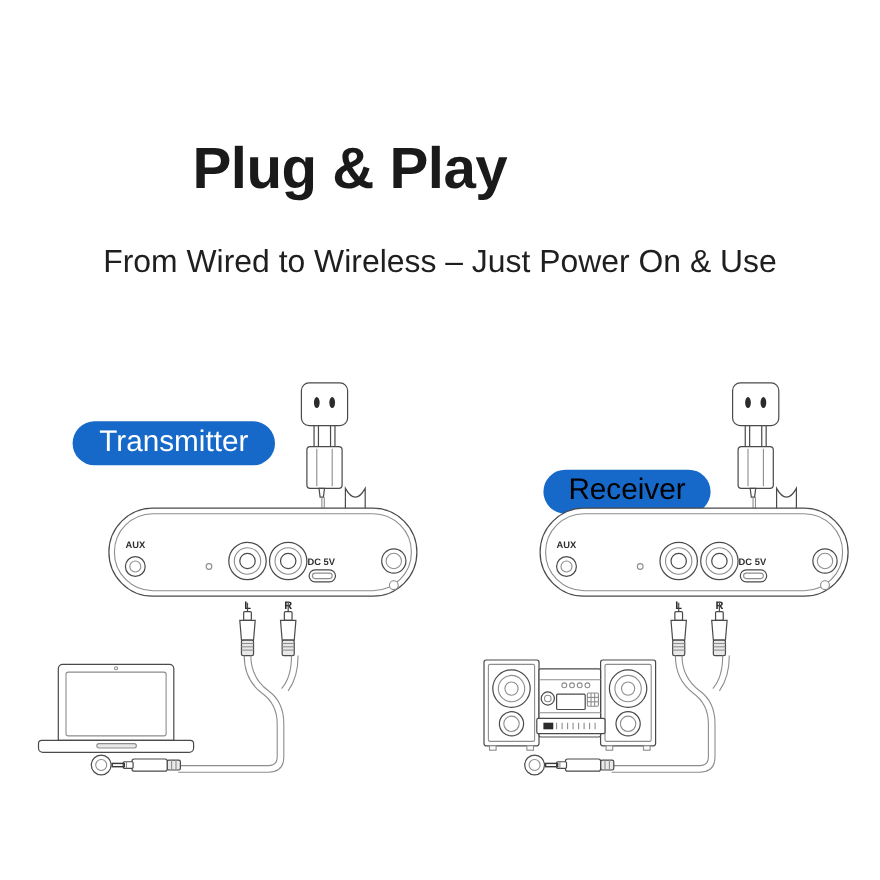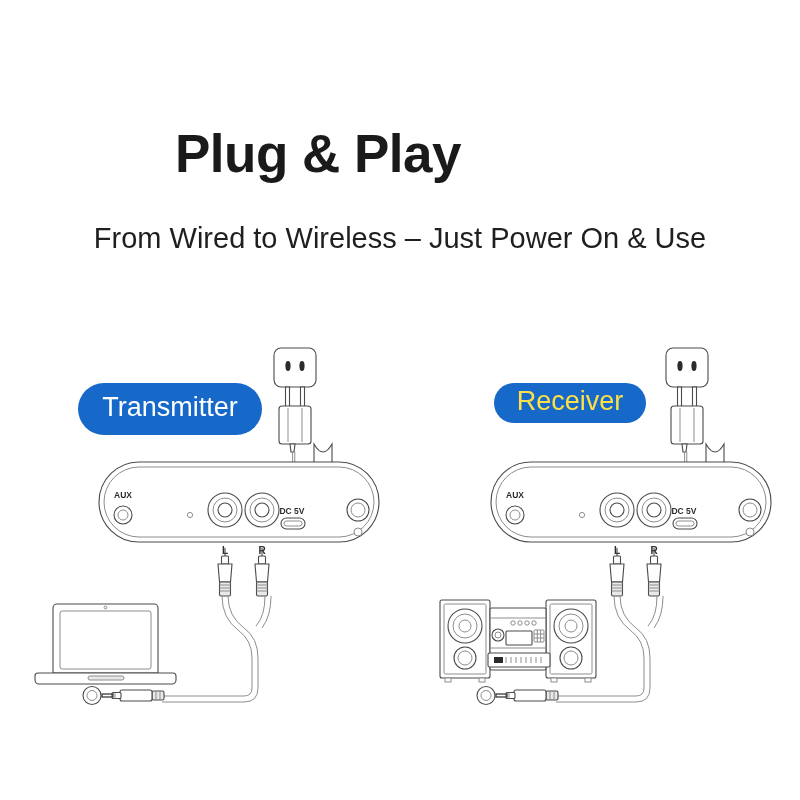--- a/index.html
+++ b/index.html
@@ -51,24 +51,24 @@
     justify-content: center;
     color: #ffffff;
     font-size: 27px;
     font-weight: 400;
     border-radius: 999px;
     padding: 2px 16px 5px 16px;
     box-sizing: border-box;
     white-space: nowrap;
   }
   #badge-transmitter {
-    left: 78px;
+    left: 66px;
     top: 383px;
     width: 184px;
-    height: 52px;
+    height: 40px;
   }
   #badge-receiver {
     left: 494px;
     top: 383px;
     width: 152px;
     height: 40px;
   }
 
   
   .pane {
@@ -108,21 +108,21 @@
 <div id="page" style="background: rgb(255, 255, 255);">
 
   <div id="title" style="color: rgb(26, 26, 26);">Plug &amp; Play</div>
 
   <div id="subtitle">From Wired to Wireless – Just Power On &amp; Use</div>
 
   <div class="badge" id="badge-transmitter" style="background: rgb(22, 105, 201); color: rgb(255, 255, 255);">
     <span>Transmitter</span>
   </div>
 
-  <div class="badge" id="badge-receiver" style="background: rgb(22, 105, 201); color: #fde047;">
+  <div class="badge" id="badge-receiver" style="background: rgb(22, 105, 201); color: #000000; margin-top: 44px;">
     <span>Receiver</span>
   </div>
 
   <div class="pane" id="pane-left">
     <svg viewBox="0 0 400 420" xmlns="http://www.w3.org/2000/svg">
 
       <g>
         <rect x="274" y="28" width="42" height="39" rx="7" class="ln fill-w"></rect>
         <ellipse cx="288" cy="46" rx="2.6" ry="5" class="fill-dk"></ellipse>
         <ellipse cx="302" cy="46" rx="2.6" ry="5" class="fill-dk"></ellipse>

